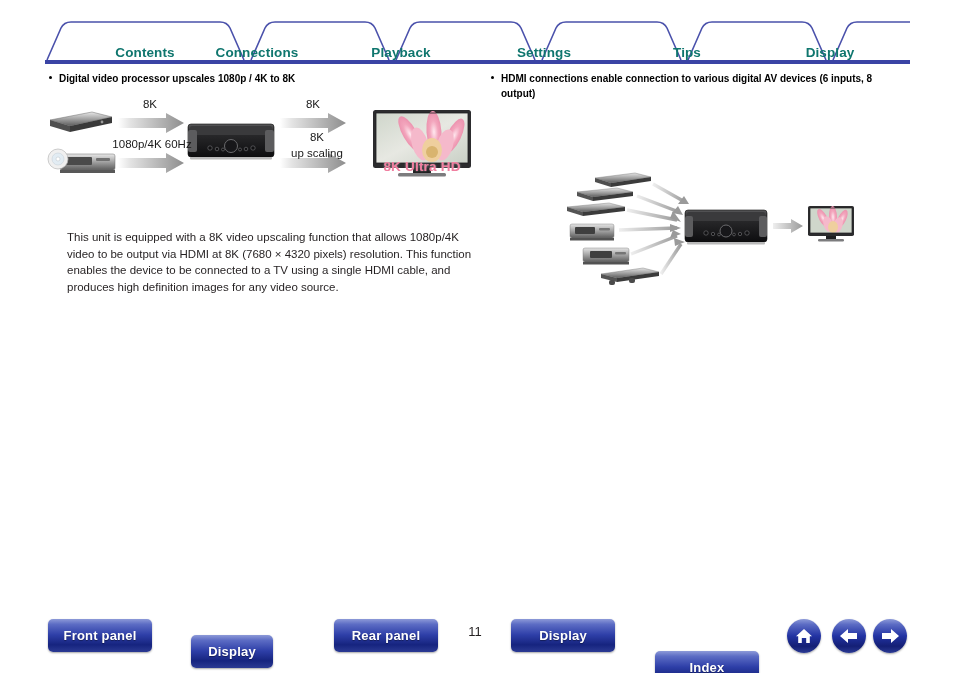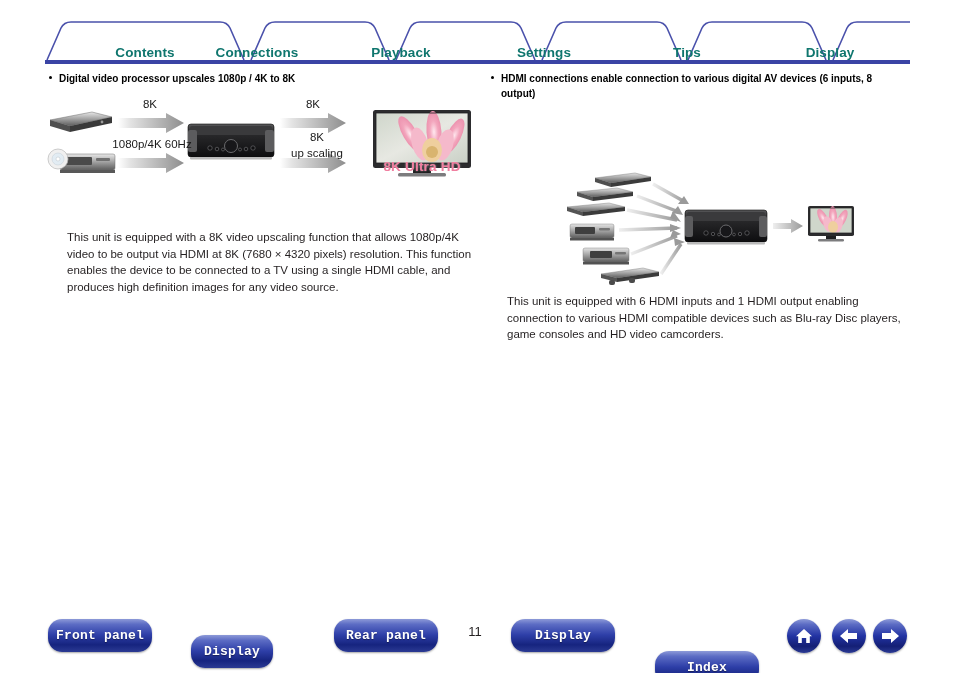--- a/index.html
+++ b/index.html
@@ -94,33 +94,32 @@
     font-size: 11px;
     font-weight: normal;
     color: #1a1a1a;
   }
 
   
   .navbar { position: absolute; left: 0; top: 615px; width: 954px; height: 48px; }
   .pill {
     position: absolute;
     height: 33px;
-    border-radius: 14px;
+    border-radius: 5px;
     background: linear-gradient(to bottom,
         #8d9ad8 0%, #5c6cc4 16%, #2e3fa8 48%, #16247f 78%, #2b3a93 100%);
     box-shadow: 0 1px 2px rgba(0,0,0,0.35);
     color: #ffffff;
     font-size: 13px;
     font-weight: bold;
     display: flex;
     align-items: center;
     justify-content: center;
     text-shadow: 0 1px 1px rgba(0,0,0,0.4);
     letter-spacing: 0.2px;
-    font-family: Liberation Mono, monospace;
   }
   .circbtn {
     position: absolute;
     width: 34px; height: 34px;
     border-radius: 50%;
     background: linear-gradient(to bottom,
         #8d9ad8 0%, #5c6cc4 16%, #2233a3 50%, #141f75 80%, #2b3a93 100%);
     box-shadow: 0 1px 2px rgba(0,0,0,0.35);
     display: flex; align-items: center; justify-content: center;
   }
@@ -400,21 +399,20 @@
         <ellipse cx="263" cy="56" rx="4.5" ry="8" transform="rotate(-14 263 56)" fill="#f5b9cb"></ellipse>
         <ellipse cx="273" cy="57" rx="4.5" ry="8" transform="rotate(14 273 57)" fill="#f5b9cb"></ellipse>
         <ellipse cx="268" cy="59" rx="5" ry="6" fill="#efcf9e"></ellipse>
         <rect x="245" y="40" width="42" height="25" fill="none" stroke="#1f1f21" stroke-width="0.7"></rect>
         <rect x="261" y="68" width="10" height="3" fill="#1f1f21"></rect>
         <rect x="253" y="71" width="26" height="2.5" rx="1.2" fill="#7c7c7e"></rect>
       </g>
     </svg>
   </div>
 
-  <div class="body-par" style="left:507px; top:293px; width:398px;">This unit is equipped with 6 HDMI inputs and 1 HDMI output enabling connection to various HDMI compatible devices such as Blu-ray Disc players, game consoles and HD video camcorders.</div>
 
   <div class="navbar">
     <div class="pill" style="left:48px;  top:4px; width:104px;">Front panel</div>
     <div class="pill" style="left:191px; top:20px; width:82px;">Display</div>
     <div class="pill" style="left:334px; top:4px; width:104px;">Rear panel</div>
 
     <div class="pagenum" style="left:452px; top:9px; width:46px;">11</div>
 
     <div class="pill" style="left:511px; top:4px; width:104px;">Display</div>
     <div class="pill" style="left:655px; top:4px; width:104px;margin-top:32px;">Index</div>

